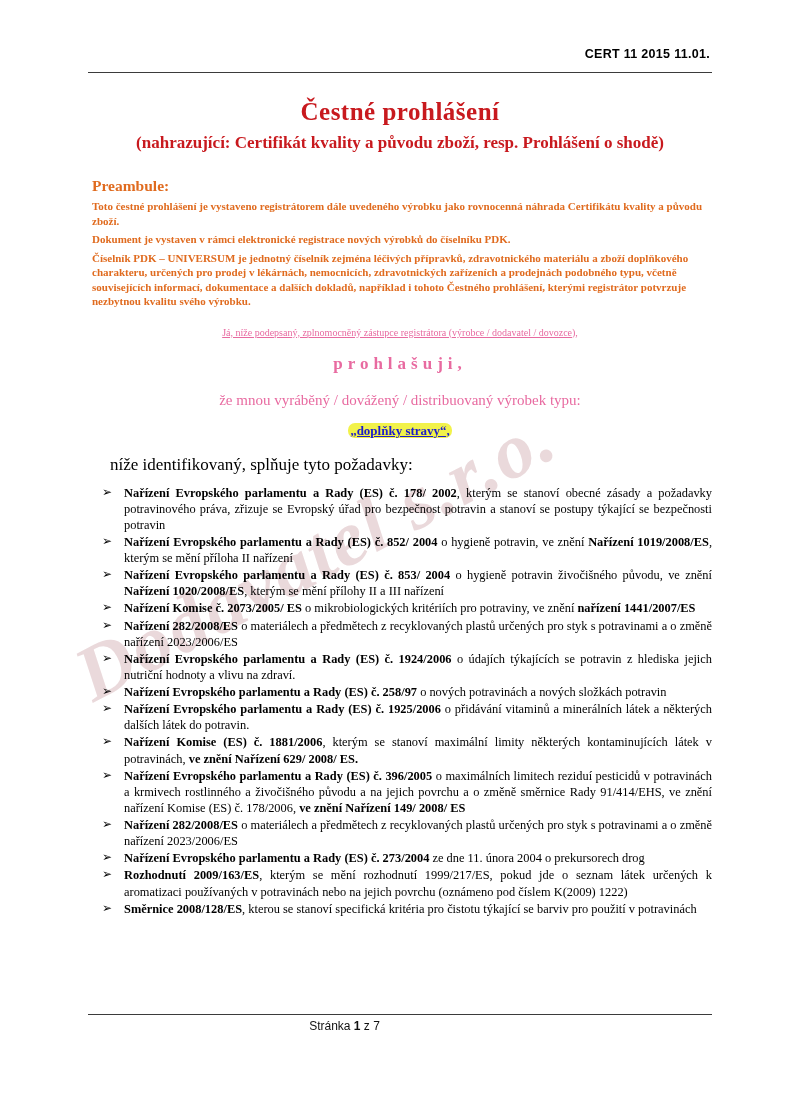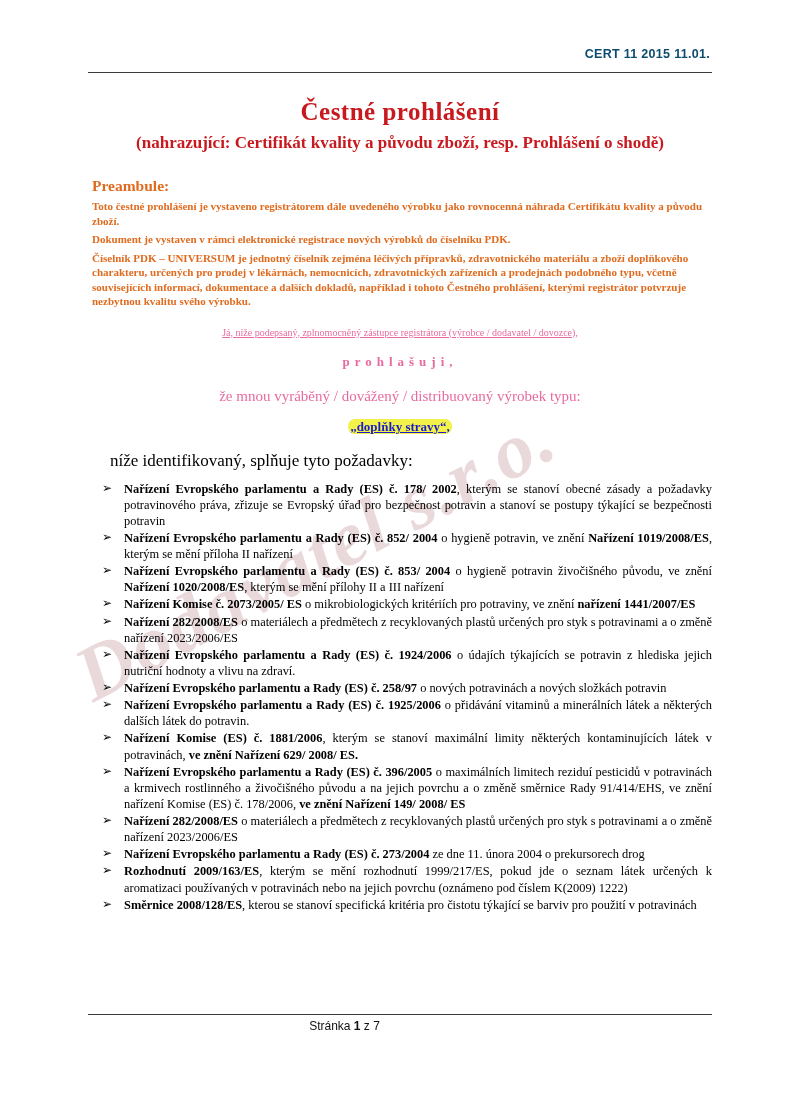--- a/index.html
+++ b/index.html
@@ -48,21 +48,21 @@
     border-top: 1px solid #3b3b3b;
   }
   .header-code {
     position: absolute;
     right: 90px;
     top: 47px;
     font-family: "Liberation Sans", sans-serif;
     font-size: 12.5px;
     font-weight: bold;
     letter-spacing: 0.3px;
-    color: #0c4a6e;
+    color: #000000;
   }
   .content {
     position: absolute;
     left: 88px;
     top: 84px;
     width: 624px;
   }
   .title {
     text-align: center;
     color: #c8191e;
@@ -95,21 +95,21 @@
   }
   .pink-line {
     color: #e86aa0;
     font-size: 10px;
     text-align: center;
     margin-top: 18px;
     text-decoration: underline;
   }
   .declare {
     color: #e86aa0;
-    font-size: 13px;
+    font-size: 17px;
     font-weight: bold;
     text-align: center;
     letter-spacing: 5px;
     margin-top: 16px;
   }
   .pink-line2 {
     color: #e86aa0;
     font-size: 15px;
     text-align: center;
     margin-top: 18px;

